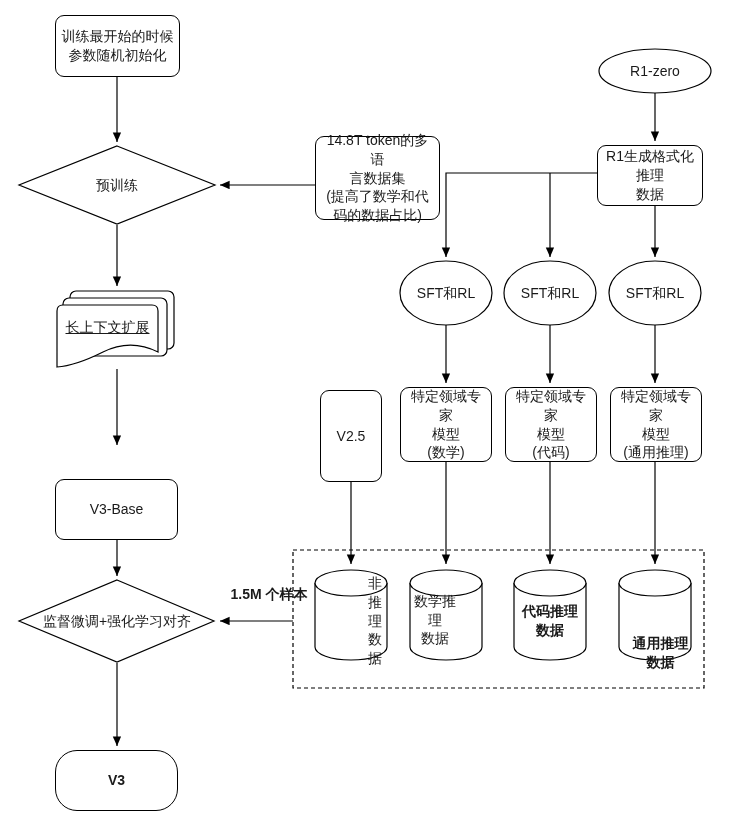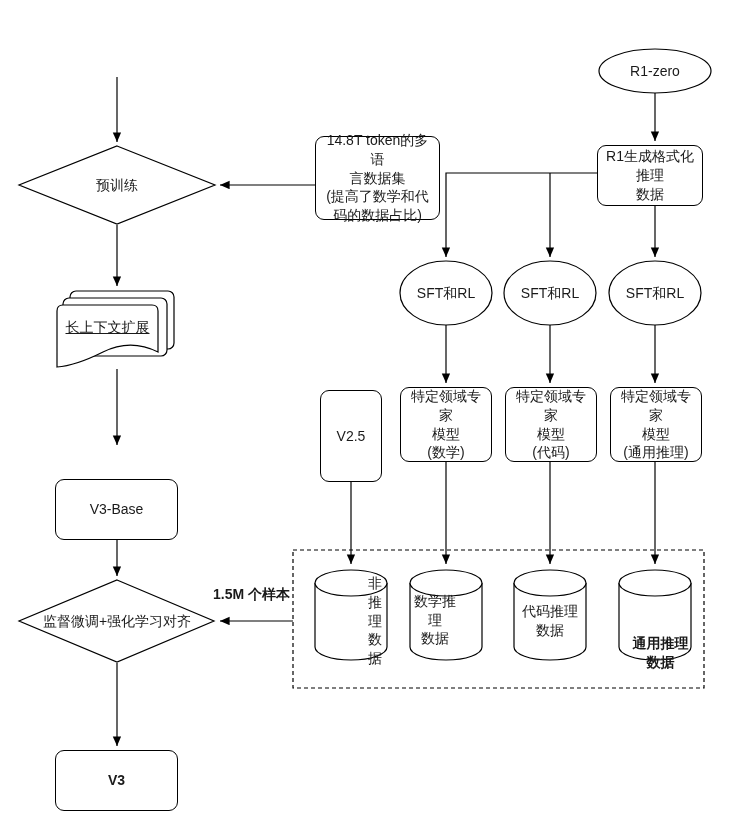--- a/index.html
+++ b/index.html
@@ -37,21 +37,21 @@
   .rect-node {
     background: #ffffff;
     border: 1px solid #000000;
     border-radius: 9px;
     padding: 2px 4px;
   }
   .overlay-label {
     background: transparent;
     pointer-events: none;
   }
-  .bold { font-weight: bold; }
+  .bold { font-weight: bold; border-radius: 22px; }
   .edge-label {
     position: absolute;
     font-size: 14px;
     font-weight: bold;
     color: #1a1a1a;
     text-align: center;
     white-space: nowrap;
   }
 </style>
 </head>
@@ -116,20 +116,22 @@
         <path d="M514,583 L514,647 A36,13 0 0 0 586,647 L586,583"></path>
         <ellipse cx="550" cy="583" rx="36" ry="13"></ellipse>
       </g>
       <g>
         <path d="M619,583 L619,647 A36,13 0 0 0 691,647 L691,583"></path>
         <ellipse cx="655" cy="583" rx="36" ry="13"></ellipse>
       </g>
     </g>
   </svg>
 
+  <div class="node rect-node" style="left:55px; top:15px; width:125px; height:62px;">训练最开始的时候
+参数随机初始化</div>
 
   <div class="node rect-node" style="left:315px; top:136px; width:125px; height:84px;">14.8T token的多语
 言数据集
 (提高了数学和代
 码的数据占比)</div>
 
   <div class="node rect-node" style="left:597px; top:145px; width:106px; height:61px;">R1生成格式化推理
 数据</div>
 
   <div class="node rect-node" style="left:320px; top:390px; width:62px; height:92px;">V2.5</div>
@@ -163,21 +165,21 @@
   <div class="node overlay-label" style="left:57px; top:303px; width:101px; height:48px;text-decoration:underline;">长上下文扩展</div>
 
   <div class="node overlay-label" style="left:19px; top:580px; width:196px; height:82px;">监督微调+强化学习对齐</div>
 
   <div class="node overlay-label" style="left:315px; top:590px; width:72px; height:62px;padding-left:48px;">非推理数
 据</div>
 
   <div class="node overlay-label" style="left:410px; top:590px; width:50px; height:62px;font-family:Liberation Serif, serif;">数学推理
 数据</div>
 
-  <div class="node overlay-label" style="left:514px; top:590px; width:72px; height:62px;">代码推理
+  <div class="node overlay-label" style="left:514px; top:590px; width:72px; height:62px;font-weight:bold;">代码推理
 数据</div>
 
   <div class="node overlay-label" style="left:619px; top:622px; width:83px; height:62px;font-weight:bold;">通用推理
 数据</div>
 
-  <div class="edge-label" style="left:200px; top:586px; width:90px;text-align:right;">1.5M 个样本</div>
+  <div class="edge-label" style="left:224px; top:586px; width:90px;">1.5M 个样本</div>
 
 </div>
 
 </body></html>

